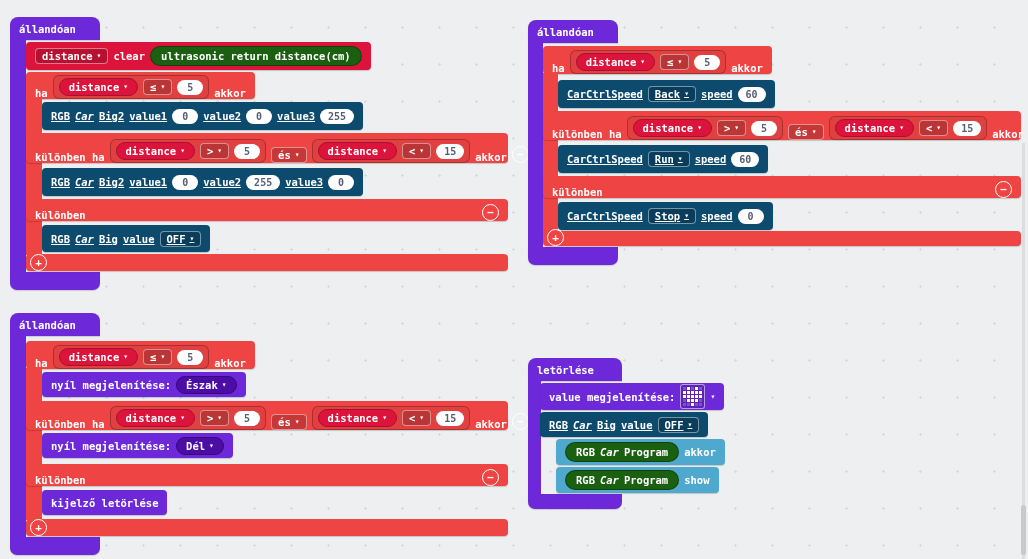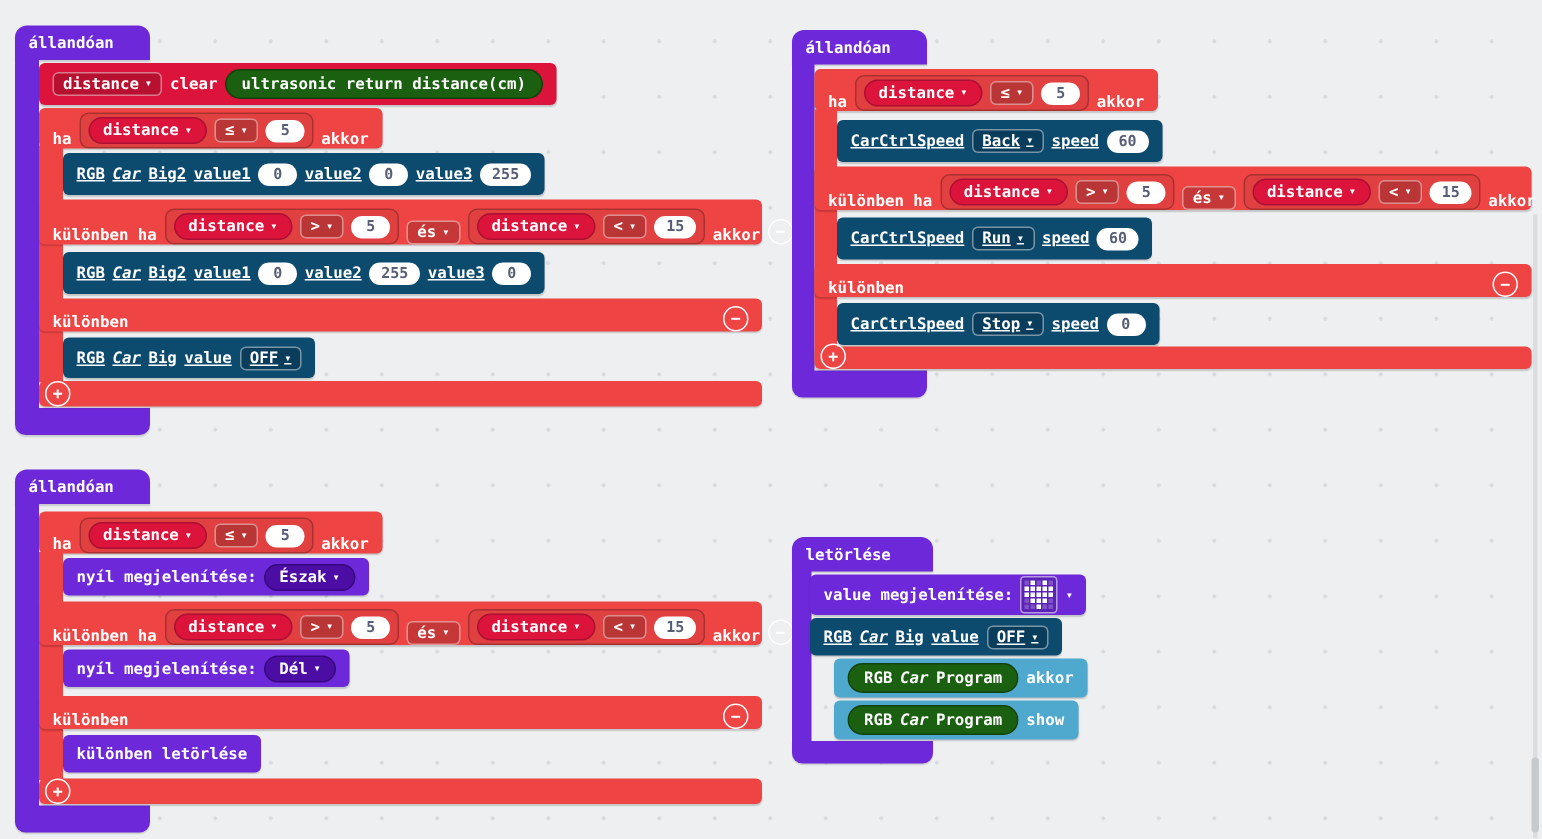--- a/index.html
+++ b/index.html
@@ -305,21 +305,21 @@
     <span class="pill ppur">
       <span>Dél</span>
       <span class="caret">▾</span>
     </span>
   </div>
 <div class="row teal" style="left:26px;top:464px;width:482px;height:22px;">
     <span class="lbl">különben</span>
     <span class="cbtn pushright">−</span>
   </div>
 <div class="row blue" style="left:42px;top:490px;height:25px;">
-    <span class="lbl">különben letörlése</span>
+    <span class="lbl">kijelző letörlése</span>
   </div>
 <div class="row teal" style="left:26px;top:519px;width:482px;height:17px;padding:0 4px;">
     <span class="cbtn">+</span>
   </div>
 
 <div class="blk hat blue" style="left:528px;top:358px;width:94px;height:23px;">
     <span>letörlése</span>
   </div>
 <div class="blk spine blue" style="left:528px;top:379px;width:13px;height:121px;"></div>
 <div class="blk foot blue" style="left:528px;top:494px;width:94px;height:15px;"></div>

